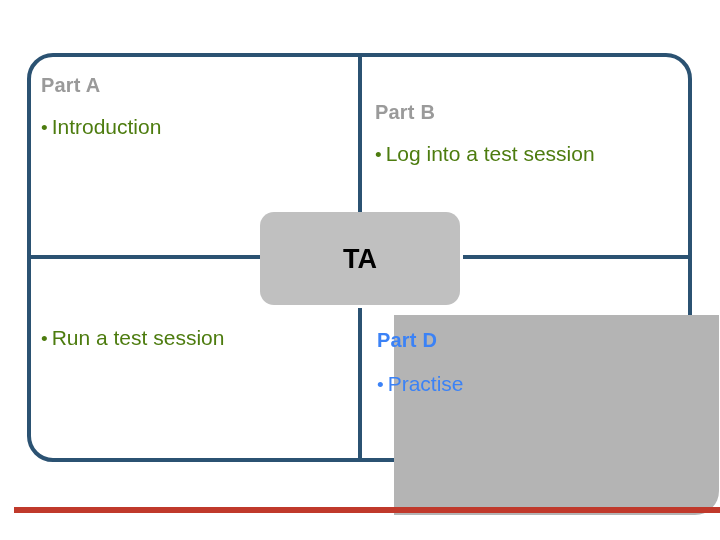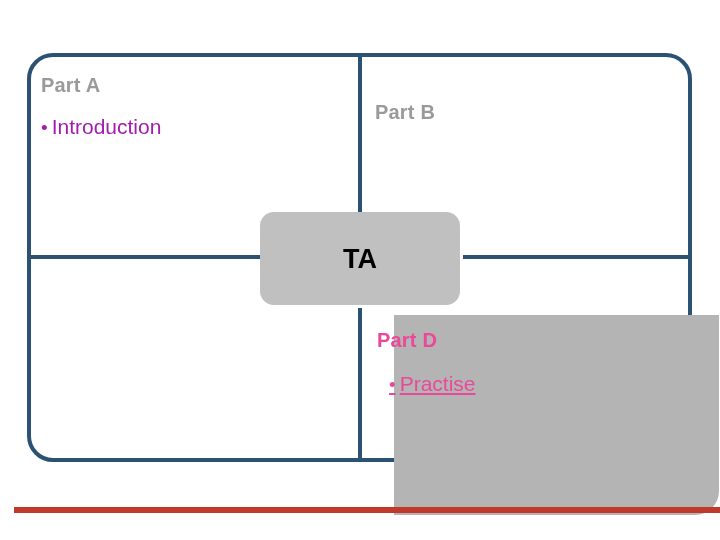--- a/index.html
+++ b/index.html
@@ -82,27 +82,27 @@
     line-height: 26px;
     margin: 0;
     white-space: nowrap;
   }
   .part-bullet .bullet-glyph {
     font-size: 19px;
     padding-right: 4px;
   }
 
   .tone-gray .part-title,
-  .tone-gray .part-bullet { color: #a21caf; }
+  .tone-gray .part-bullet { color: #4d7c0f; }
   .tone-gray .part-title { color: #9a9a9a; }
   .tone-dark .part-title,
-  .tone-dark .part-bullet { color: #ec4899; }
+  .tone-dark .part-bullet { color: #3b82f6; }
 
   #quadrant-d .part-title { margin-bottom: 16px; }
-  #quadrant-d .part-bullet { margin-left: 12px; text-decoration: underline; }
+  #quadrant-d .part-bullet { margin-left: 0; }
   #quadrant-c .part-bullet { margin-left: 0px; }
 
   
   #center-callout {
     position: absolute;
     left: 260px;
     top: 212px;
     width: 200px;
     height: 93px;
     background: #c0c0c0;
@@ -146,23 +146,29 @@
 
 <div class="quadrant tone-gray" id="quadrant-a">
   <div class="part-title">Part A</div>
   <div class="part-bullet">
     <span class="bullet-glyph">•</span><span>Introduction</span>
   </div>
 </div>
 
 <div class="quadrant tone-gray" id="quadrant-b">
   <div class="part-title">Part B</div>
+  <div class="part-bullet">
+    <span class="bullet-glyph">•</span><span>Log into a test session</span>
+  </div>
 </div>
 
 <div class="quadrant tone-gray" id="quadrant-c">
+  <div class="part-bullet">
+    <span class="bullet-glyph">•</span><span>Run a test session</span>
+  </div>
 </div>
 
 <div class="quadrant tone-dark" id="quadrant-d">
   <div class="part-title">Part D</div>
   <div class="part-bullet">
     <span class="bullet-glyph">•</span><span>Practise</span>
   </div>
 </div>
 
 <div id="center-callout">

